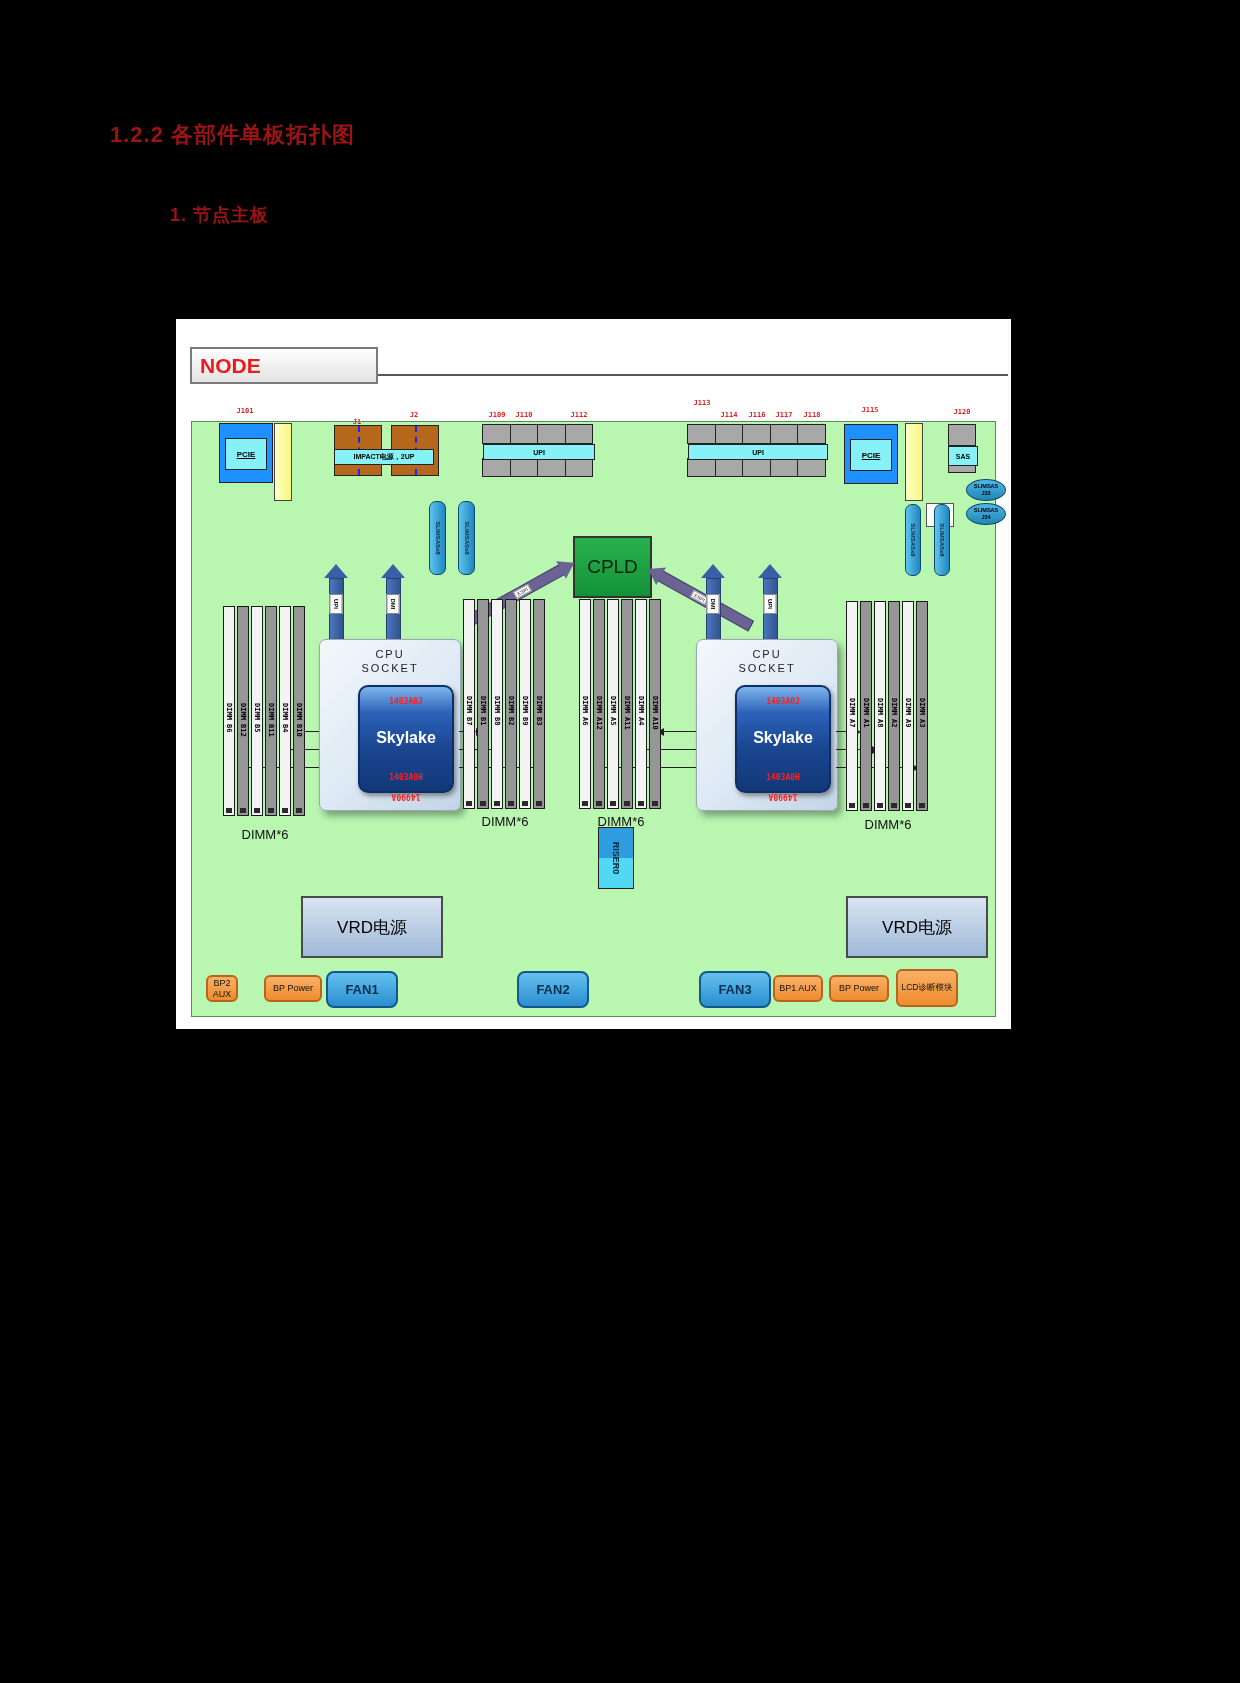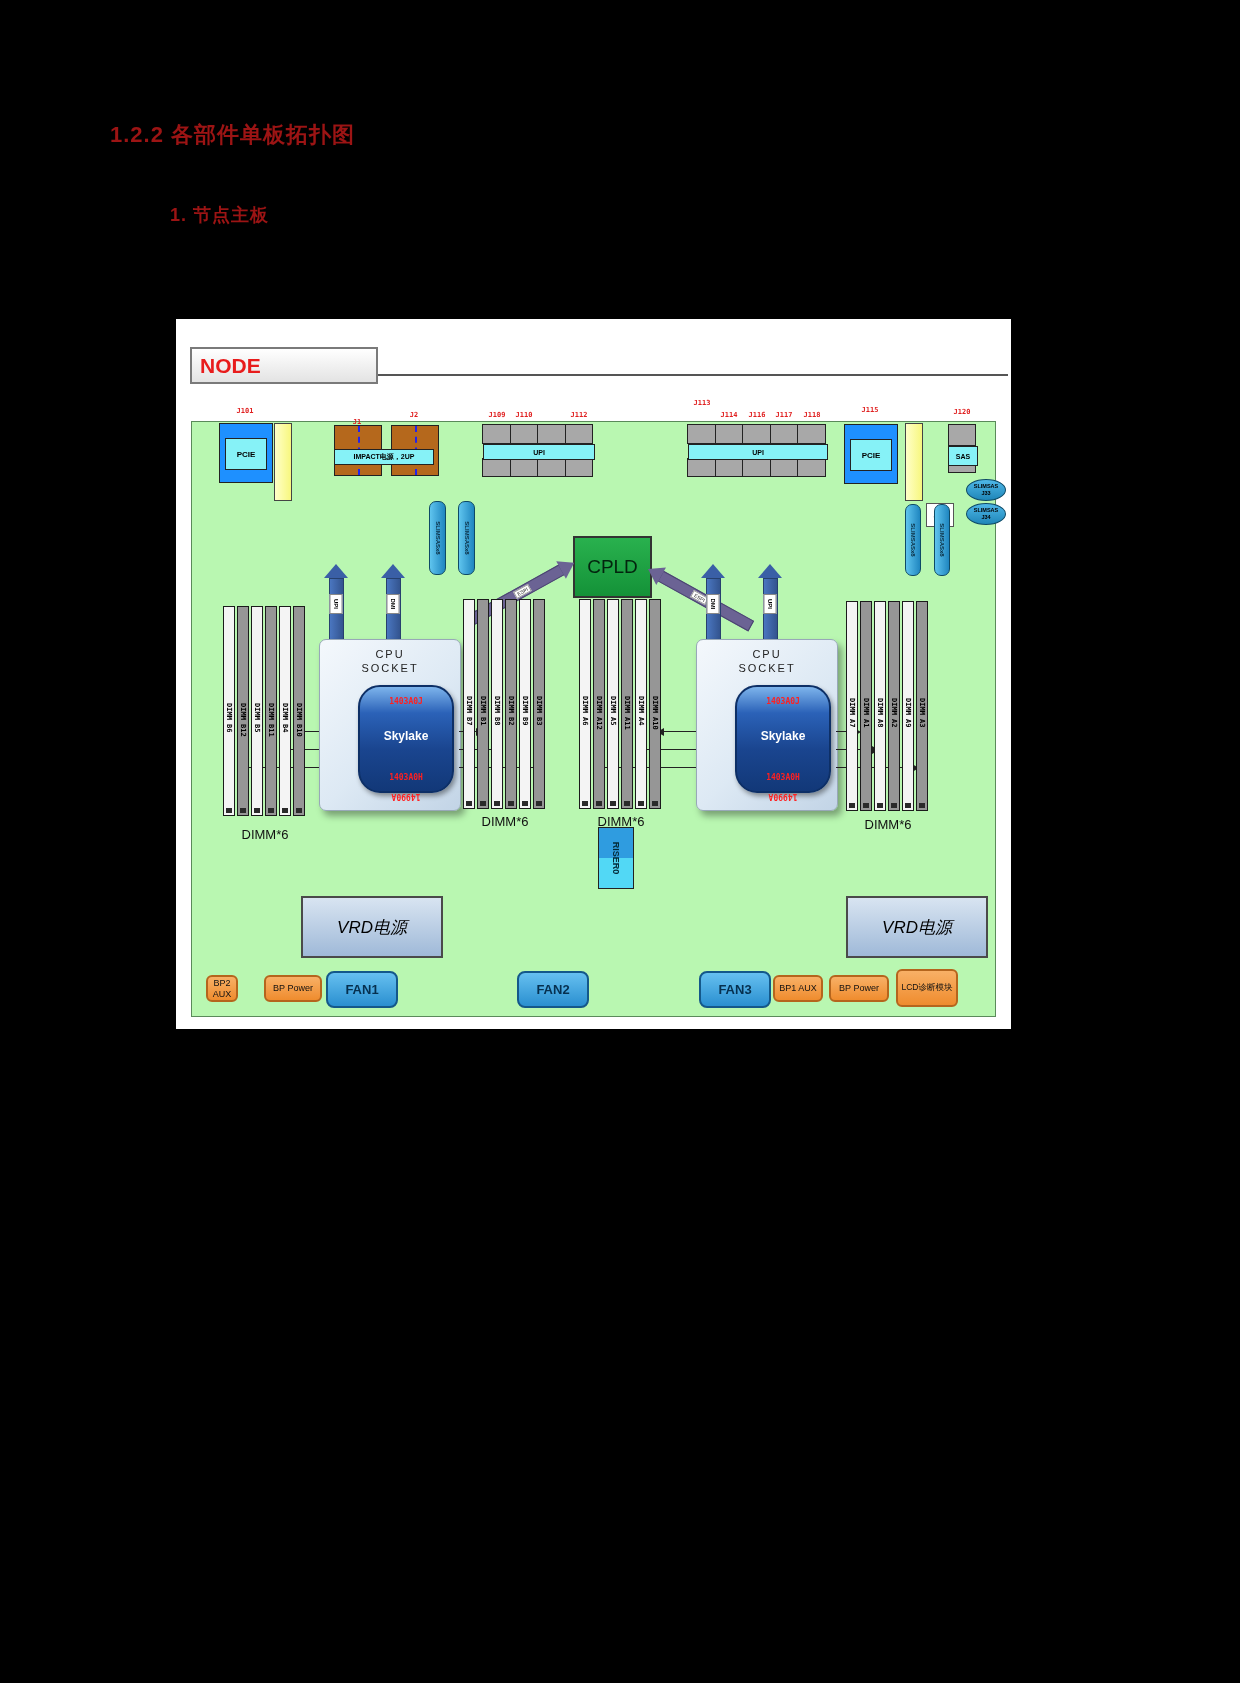--- a/index.html
+++ b/index.html
@@ -10,21 +10,21 @@
   .panel{position:absolute;left:175px;top:318px;width:835px;height:710px;background:#fff;border:1px solid #000;}
   .nodebox{position:absolute;left:14px;top:28px;width:188px;height:37px;
            background:linear-gradient(180deg,#ffffff,#e3e3e3);border:2px solid #7a7a7a;
            display:flex;align-items:center;padding-left:8px;box-sizing:border-box;
            font-size:21px;font-weight:bold;color:#e81c1c;}
   .nodeline{position:absolute;left:202px;top:55px;width:630px;height:0;border-top:2px solid #555;}
   .board{position:absolute;left:15px;top:102px;width:803px;height:594px;background:#b9f7b1;border:1px solid #5a8a5a;}
   .jl{position:absolute;width:40px;font-size:7px;font-weight:bold;color:#e02020;text-align:center;font-family:"DejaVu Sans Mono",monospace;}
   .bluebox{position:absolute;background:#1e90ff;border:1px solid #222;}
   .cyin{position:absolute;left:5px;right:5px;top:14px;height:30px;background:#86f2f7;border:1px solid #222;
-        display:flex;align-items:center;justify-content:center;font-size:8px;font-weight:bold;}
+        display:flex;align-items:center;justify-content:center;font-size:8px;font-weight:bold;text-decoration:underline;}
   .ybar{position:absolute;background:linear-gradient(90deg,#ffffc8,#f7f77e);border:1px solid #444;}
   .brown{position:absolute;background:#b5681c;border:1px solid #222;}
   .brown:after{content:'';position:absolute;left:50%;top:0;bottom:0;border-left:2px dashed #2222ee;}
   .cybar{position:absolute;background:#86f2f7;border:1px solid #222;display:flex;align-items:center;
          justify-content:center;font-size:7px;font-weight:bold;z-index:3;}
   .grow{position:absolute;display:flex;}
   .gcell{flex:1;background:#a8a8a8;border:1px solid #222;margin-left:-1px;}
   .oval{position:absolute;border-radius:50%;background:linear-gradient(180deg,#4fb8e8,#1f86b8);
         border:1px solid #0e4a66;display:flex;flex-direction:column;align-items:center;justify-content:center;
         font-size:5.5px;font-weight:bold;line-height:1.2;}
@@ -46,46 +46,46 @@
   .uparr{position:absolute;width:24px;}
   .uphead{width:0;height:0;border-bottom:14px solid #3a5fa6;border-left:12px solid transparent;border-right:12px solid transparent;}
   .upshaft{width:13px;height:61px;margin:0 auto;background:linear-gradient(90deg,#4a76c0,#33548f);border:1px solid #27406e;}
   .uplbl{position:absolute;left:50%;transform:translateX(-50%);top:30px;width:11px;height:18px;background:#fff;
          border:0.5px solid #888;display:flex;align-items:center;justify-content:center;}
   .uplbl span{transform:rotate(90deg);font-size:6px;font-weight:bold;white-space:nowrap;}
   .socket{position:absolute;width:140px;height:170px;border-radius:7px;border:1px solid #98a8b8;
           background:linear-gradient(135deg,#f4f8fc 0%,#dde9f4 55%,#c2d4e6 100%);
           box-shadow:4px 5px 7px rgba(0,0,0,0.35);}
   .sockt{position:absolute;width:100%;text-align:center;font-size:11px;letter-spacing:2px;color:#222;}
-  .chip{position:absolute;left:38px;top:45px;width:96px;height:108px;border-radius:22px;
+  .chip{position:absolute;left:38px;top:45px;width:96px;height:108px;border-radius:10px;
         background:linear-gradient(180deg,#7db4ec 0%,#2b62b8 25%,#1a458f 60%,#123878 100%);
         border:2px solid #0d2f66;box-sizing:border-box;box-shadow:2px 3px 5px rgba(0,0,0,0.4);}
   .chipcode{position:absolute;width:100%;text-align:center;font-size:8px;font-weight:bold;color:#ff2020;font-family:"DejaVu Sans Mono",monospace;}
-  .chipname{position:absolute;width:100%;text-align:center;top:42px;font-size:12px;font-weight:bold;color:#fff;}
+  .chipname{position:absolute;width:100%;text-align:center;top:42px;font-size:16px;font-weight:bold;color:#fff;}
   .flipcode{position:absolute;left:38px;width:96px;top:152px;text-align:center;font-size:8px;font-weight:bold;
             color:#ff2020;transform:rotate(180deg);font-family:"DejaVu Sans Mono",monospace;}
   .slot{position:absolute;width:12px;height:210px;border:1px solid #1b1b1b;box-sizing:border-box;}
   .sl{background:#f4f4f4;}
   .sd{background:#969696;}
   .slab{position:absolute;top:96px;left:50%;transform:translateX(-50%);writing-mode:vertical-rl;
         white-space:nowrap;font-size:7px;font-weight:bold;font-family:"DejaVu Sans Mono",monospace;color:#000;}
   .notch{position:absolute;bottom:2px;left:2px;right:2px;height:5px;background:#2a2a2a;}
   .chline{position:absolute;height:0;border-top:1.3px solid #222;}
   .ahL{position:absolute;left:-7px;top:-4.5px;width:0;height:0;border-right:7px solid #222;
        border-top:4px solid transparent;border-bottom:4px solid transparent;}
   .ahR{position:absolute;right:-7px;top:-4.5px;width:0;height:0;border-left:7px solid #222;
        border-top:4px solid transparent;border-bottom:4px solid transparent;}
   .dimm6{position:absolute;width:84px;text-align:center;font-size:13px;color:#111;}
   .riser{position:absolute;width:36px;height:62px;border:1px solid #222;box-sizing:border-box;}
   .riser .rt{position:absolute;left:0;right:0;top:0;height:50%;background:#2f9ce0;}
   .riser .rb{position:absolute;left:0;right:0;bottom:0;height:50%;background:#52d8f5;}
   .riser span{position:absolute;top:50%;left:50%;transform:translate(-50%,-50%) rotate(90deg);
               font-size:9px;font-weight:bold;white-space:nowrap;color:#042a38;}
   .vrd{position:absolute;width:138px;height:58px;background:linear-gradient(180deg,#d8e4f1,#9fb9d8);
-       border:2px solid #4a4a4a;display:flex;align-items:center;justify-content:center;font-size:17px;color:#000;font-style:italic;}
+       border:2px solid #4a4a4a;display:flex;align-items:center;justify-content:center;font-size:17px;color:#000;}
   .fbox{position:absolute;background:linear-gradient(180deg,#66c0f0,#2a8fd0);border:2px solid #14588a;
         border-radius:8px;display:flex;align-items:center;justify-content:center;font-size:13px;color:#06304f;font-weight:bold;}
   .obox{position:absolute;background:linear-gradient(180deg,#f8b066,#ef8c2e);border:2px solid #b5651d;
         border-radius:6px;display:flex;align-items:center;justify-content:center;font-size:9px;color:#111;
         text-align:center;line-height:1.15;box-sizing:border-box;padding:1px;}
   .graycol{position:absolute;background:#a8a8a8;border:1px solid #222;box-sizing:border-box;}
 </style>
 </head>
 <body>
 

